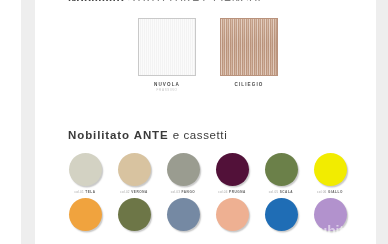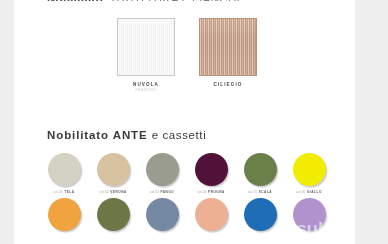--- a/index.html
+++ b/index.html
@@ -13,20 +13,21 @@
     overflow: hidden;
     font-family: "Liberation Sans", sans-serif;
     position: relative;
   }
 
   
   #viewer {
     position: absolute;
     inset: 0;
     background: #14532d;
+    margin-left: 21px;
   }
   .edge-band {
     position: absolute;
     top: 0;
     bottom: 0;
     background: #eeeeee;
   }
   .edge-band.left  { left: 0;  width: 14px; }
   .edge-band.right { right: 0; width: 33px; }
   .edge-gap {
@@ -202,21 +203,21 @@
     position: absolute;
     left: 50%;
     top: 50%;
     transform: translate(-50%,-50%);
     width: 5px;
     height: 5px;
     border-radius: 50%;
     background: #ffffff;
   }
   .wm-text {
-    font-size: 19px;
+    font-size: 14px;
     font-weight: 700;
     color: #ffffff;
     letter-spacing: -.2px;
     line-height: 1;
   }
 </style>
 </head>
 <body>
 
 <div id="viewer">

